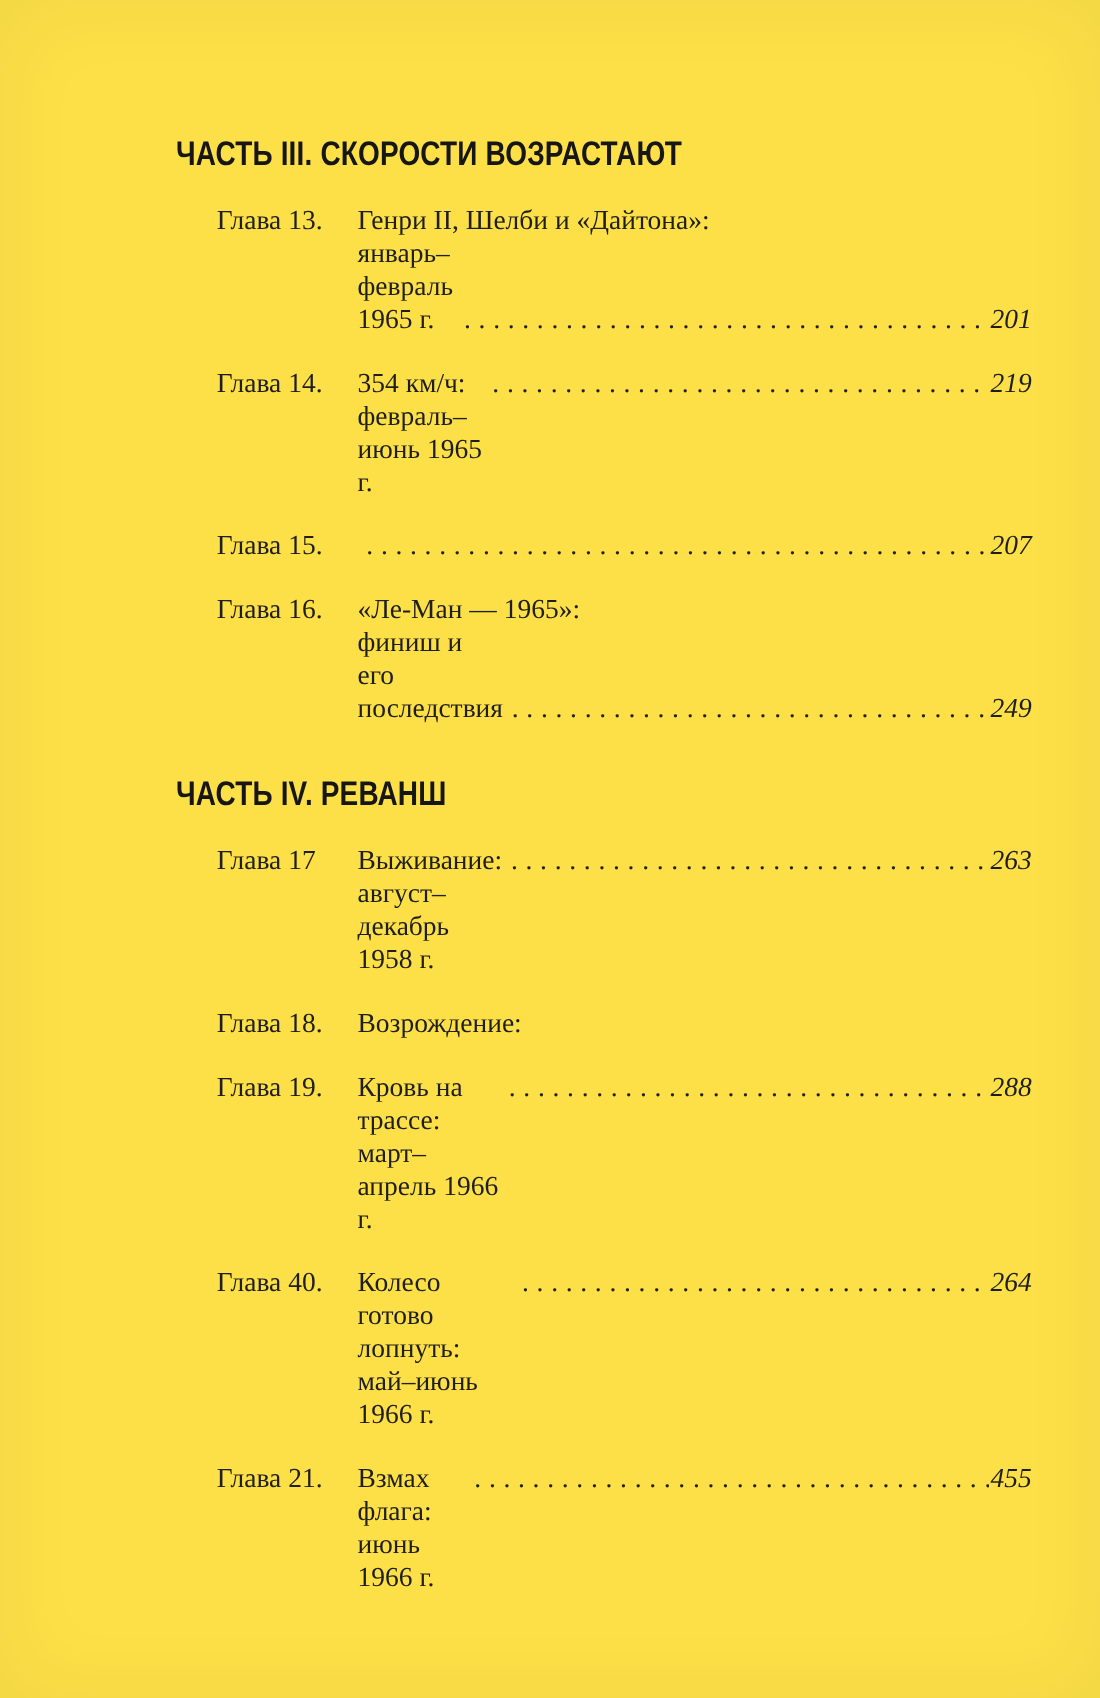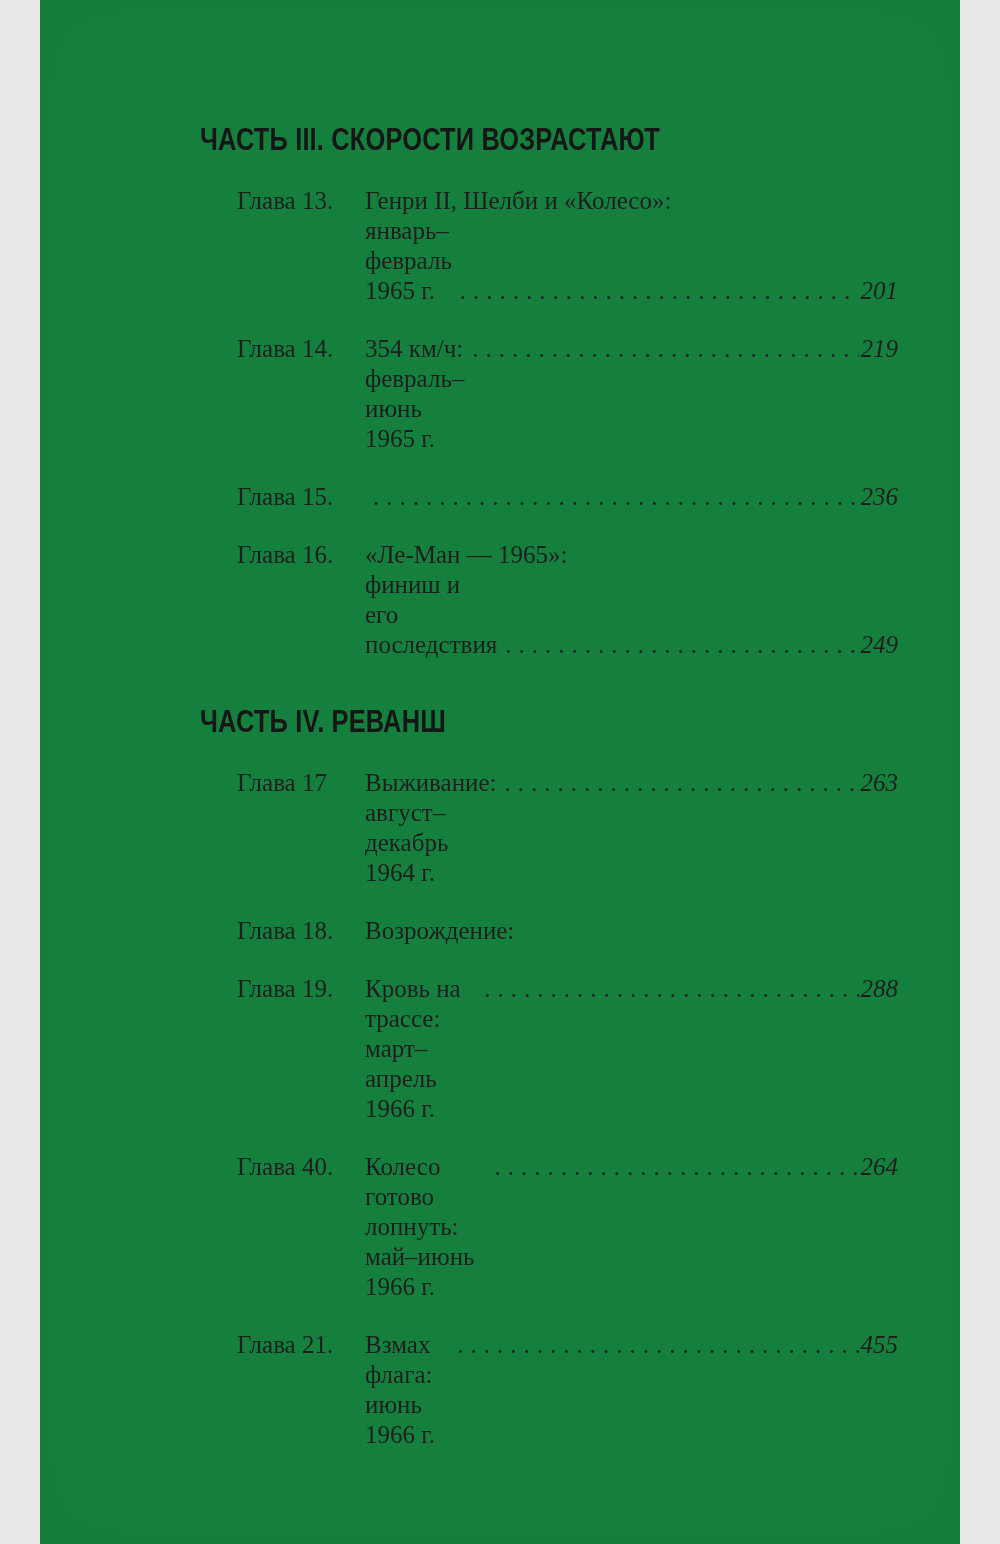--- a/index.html
+++ b/index.html
@@ -1,22 +1,22 @@
 <!DOCTYPE html>
 <html><head>
 <meta charset="utf-8">
 <style>
   * { margin: 0; padding: 0; box-sizing: border-box; }
   html, body { background: #e9e9e7; }
   .page {
     position: relative;
-    width: 920px;
+    width: 1000px;
     height: 1544px;
     margin: 0 auto;
-    background: #15803d;
+    background: #fde047;
     box-shadow: inset 0 0 80px rgba(0,0,0,0.05);
     color: #1e1e1e;
     font-family: "Liberation Serif", serif;
     font-size: 25px;
     padding: 122px 62px 0 160px;
     overflow: hidden;
   }
   .part-heading {
     font-family: "Liberation Sans", sans-serif;
     font-weight: 800;
@@ -53,21 +53,21 @@
 
 <div class="page">
 
   <section class="toc-section">
     <h2 class="part-heading">ЧАСТЬ III. СКОРОСТИ ВОЗРАСТАЮТ</h2>
     <div class="entries">
 
       <div class="entry">
         <div class="line">
           <span class="label">Глава 13.</span>
-          <span class="title">Генри II, Шелби и «Колесо»:</span>
+          <span class="title">Генри II, Шелби и «Дайтона»:</span>
         </div>
         <div class="line cont">
           <span class="title">январь–февраль 1965 г.</span>
           <span class="dots"></span>
           <span class="pagenum">201</span>
         </div>
       </div>
 
       <div class="entry">
         <div class="line">
@@ -75,21 +75,21 @@
           <span class="title">354 км/ч: февраль–июнь 1965 г.</span>
           <span class="dots"></span>
           <span class="pagenum">219</span>
         </div>
       </div>
 
       <div class="entry">
         <div class="line">
           <span class="label">Глава 15.</span>
           <span class="dots"></span>
-          <span class="pagenum">236</span>
+          <span class="pagenum">207</span>
         </div>
       </div>
 
       <div class="entry">
         <div class="line">
           <span class="label">Глава 16.</span>
           <span class="title">«Ле-Ман — 1965»:</span>
         </div>
         <div class="line cont">
           <span class="title">финиш и его последствия</span>
@@ -101,21 +101,21 @@
     </div>
   </section>
 
   <section class="toc-section">
     <h2 class="part-heading">ЧАСТЬ IV. РЕВАНШ</h2>
     <div class="entries">
 
       <div class="entry">
         <div class="line">
           <span class="label">Глава 17</span>
-          <span class="title">Выживание: август–декабрь 1964 г.</span>
+          <span class="title">Выживание: август–декабрь 1958 г.</span>
           <span class="dots"></span>
           <span class="pagenum">263</span>
         </div>
       </div>
 
       <div class="entry">
         <div class="line">
           <span class="label">Глава 18.</span>
           <span class="title">Возрождение:</span>
         </div>

